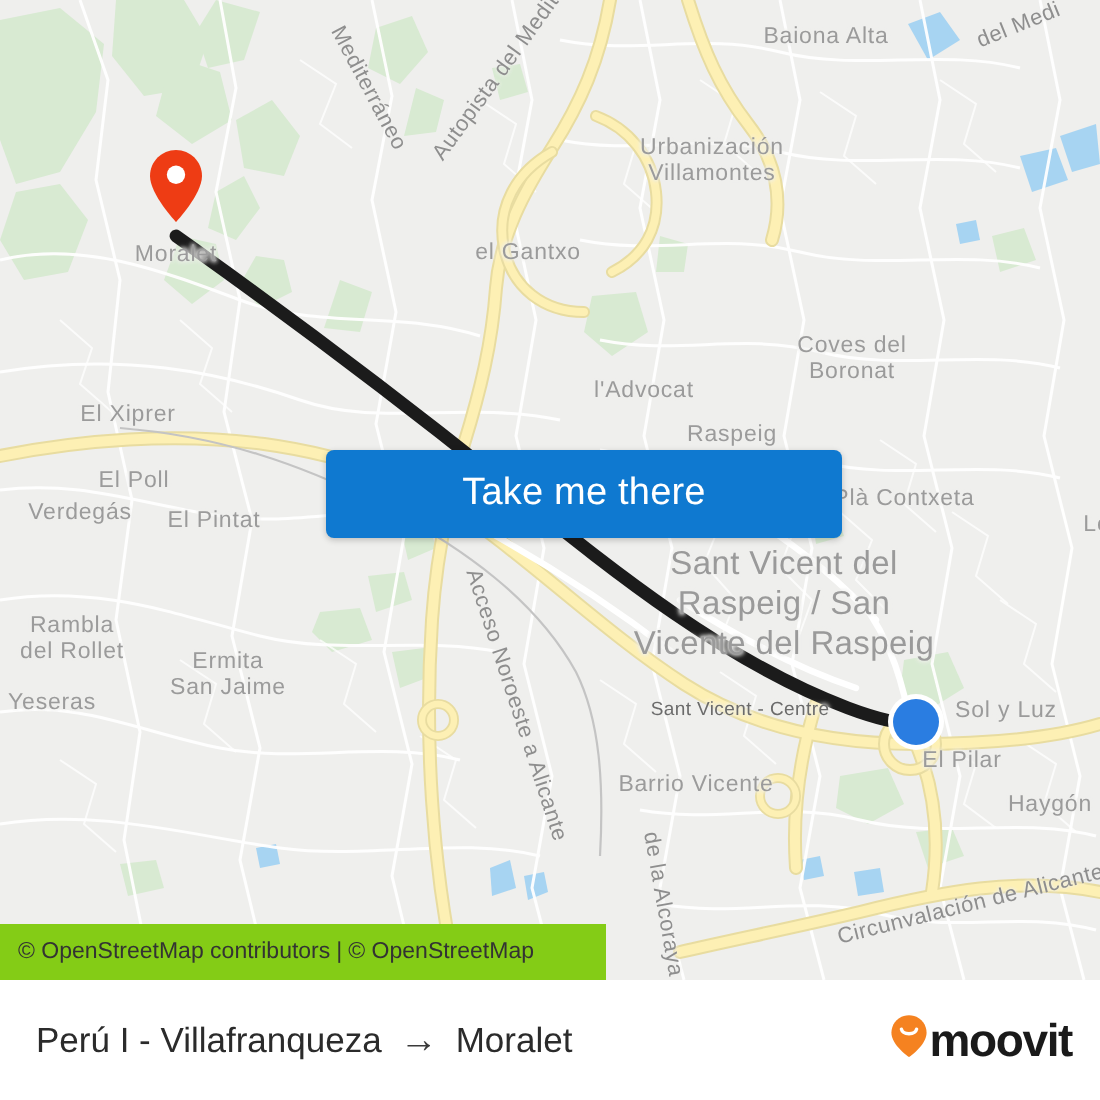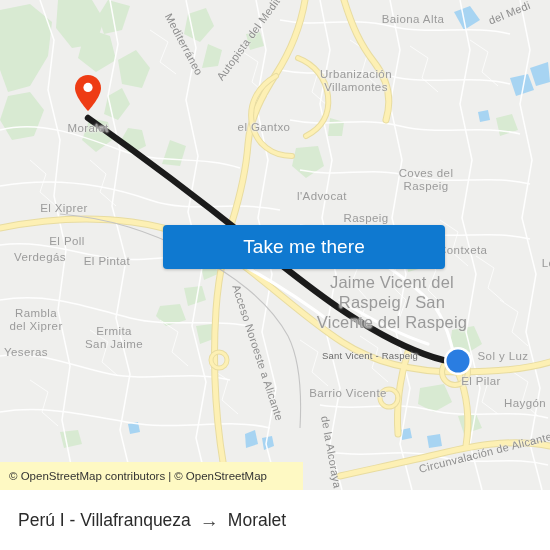--- a/index.html
+++ b/index.html
@@ -87,21 +87,21 @@
     width: 30px;
     height: 30px;
     transform: translate(-50%, -50%);
   }
 
   
   #take-me-there {
     position: absolute;
     left: 163px;
     top: 225px;
-    width: 282px;
+    width: 258px;
     height: 44px;
     background: #0f79d0;
     border: none;
     border-radius: 4px;
     color: #ffffff;
     font-family: "Liberation Sans", sans-serif;
     font-size: 19px;
     letter-spacing: 0.1px;
     cursor: pointer;
     box-shadow: 0 1px 3px rgba(0,0,0,0.22);
@@ -111,21 +111,21 @@
     justify-content: center;
   }
 
   
   #attribution {
     position: absolute;
     left: 0;
     top: 462px;
     width: 303px;
     height: 28px;
-    background: #fef9c3;
+    background: #84cc16;
     display: flex;
     align-items: center;
     padding-left: 9px;
     box-sizing: border-box;
     font-size: 11.5px;
     color: #333333;
     white-space: nowrap;
   }
   #attribution .sep { padding: 0 3px; color: #333; }
 
@@ -355,39 +355,39 @@
         <div class="roadlabel" style="left: 419px; top: 463px; transform: rotate(-14deg);">Circunvalación de Alicante</div>
       </div>
 
     <div id="place-labels">
         <div class="maplabel" style="left: 399px; top: 19px; padding-left: 28px;">Baiona Alta</div>
         <div class="maplabel" style="left: 339px; top: 81px; margin-left: 17px;">Urbanización
 Villamontes</div>
         <div class="maplabel" style="left: 264px; top: 127px;">el Gantxo</div>
         <div class="maplabel" style="left: 88px; top: 128px;">Moralet</div>
         <div class="maplabel" style="left: 426px; top: 180px;">Coves del
-Raspeig</div>
+Boronat</div>
         <div class="maplabel" style="left: 322px; top: 196px;">l'Advocat</div>
         <div class="maplabel" style="left: 452px; top: 207px; margin-top: 43px;">Plà Contxeta</div>
         <div class="maplabel" style="left: 64px; top: 208px;">El Xiprer</div>
         <div class="maplabel" style="left: 366px; top: 218px;">Raspeig</div>
         <div class="maplabel" style="left: 67px; top: 241px;">El Poll</div>
         <div class="maplabel" style="left: 40px; top: 257px;">Verdegás</div>
         <div class="maplabel" style="left: 107px; top: 261px;">El Pintat</div>
         <div class="maplabel" style="left: 534px; top: 263px; padding-left: 48px;">Los G</div>
-        <div class="maplabel big" style="left: 392px; top: 302px;">Jaime Vicent del
+        <div class="maplabel big" style="left: 392px; top: 302px;">Sant Vicent del
 Raspeig / San
 Vicente del Raspeig</div>
         <div class="maplabel" style="left: 36px; top: 320px;">Rambla
-del Xiprer</div>
+del Rollet</div>
         <div class="maplabel" style="left: 114px; top: 338px;">Ermita
 San Jaime</div>
         <div class="maplabel" style="left: 26px; top: 352px;">Yeseras</div>
         <div class="maplabel" style="left: 503px; top: 356px;">Sol y Luz</div>
-        <div class="maplabel dark" style="left: 370px; top: 355px;">Sant Vicent - Raspeig</div>
+        <div class="maplabel dark" style="left: 370px; top: 355px;">Sant Vicent - Centre</div>
         <div class="maplabel" style="left: 481px; top: 381px;">El Pilar</div>
         <div class="maplabel" style="left: 348px; top: 393px;">Barrio Vicente</div>
         <div class="maplabel" style="left: 525px; top: 403px;">Haygón</div>
       </div>
 
     <div class="pin" id="origin-pin" style="left: 88px; top: 112px;">
       <svg viewBox="0 0 28 38" width="28" height="38">
         <path d="M14 1 C6.8 1 1 6.8 1 14 C1 23.2 14 37 14 37 C14 37 27 23.2 27 14 C27 6.8 21.2 1 14 1 Z" fill="#ee3c14"></path>
         <circle cx="14" cy="13.4" r="4.6" fill="#ffffff"></circle>
       </svg>
@@ -413,16 +413,25 @@
   </div>
 
   <div id="footer">
 
     <div id="trip-title">
       <span>Perú I - Villafranqueza</span>
       <span class="arrow">→</span>
       <span>Moralet</span>
     </div>
 
+    <div id="brand">
+      <span>
+        <svg width="19" height="22" viewBox="0 0 19 22">
+          <path d="M9.5 0.6 C4.6 0.6 0.7 4.5 0.7 9.4 C0.7 15.6 9.5 21.6 9.5 21.6 C9.5 21.6 18.3 15.6 18.3 9.4 C18.3 4.5 14.4 0.6 9.5 0.6 Z" fill="#f58220"></path>
+          <path d="M5.7 7.6 C6.4 10.6 12.6 10.6 13.3 7.6" fill="none" stroke="#ffffff" stroke-width="1.7" stroke-linecap="round"></path>
+        </svg>
+      </span>
+      <span class="wordmark">moovit</span>
+    </div>
 
   </div>
 
 </div>
 
 </body></html>

